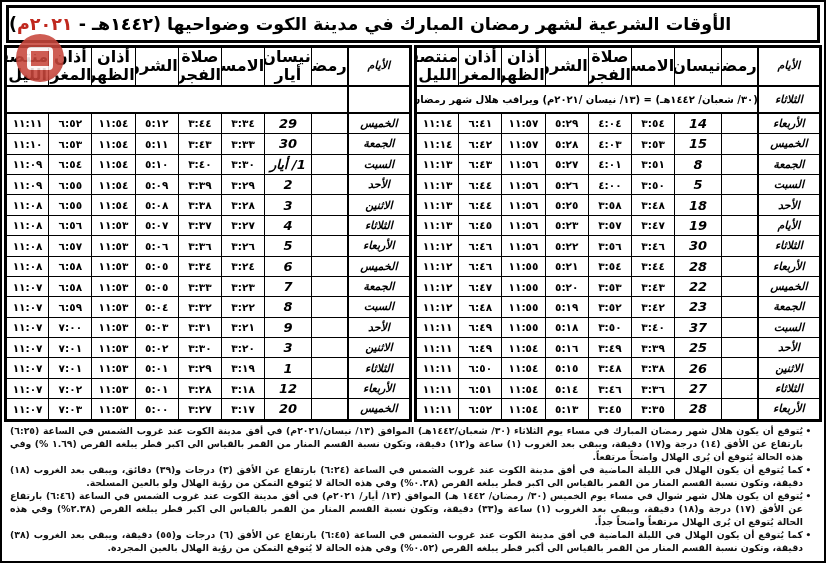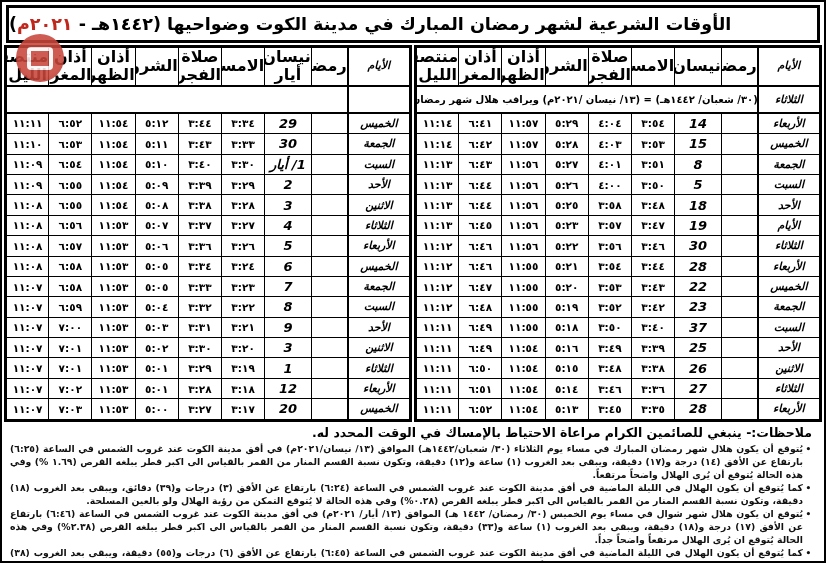--- a/index.html
+++ b/index.html
@@ -464,21 +464,20 @@
               <td class="time">١١:٥٣</td>
               <td class="time">٧:٠٣</td>
               <td class="time">١١:٠٧</td>
             </tr>
           </tbody>
         </table>
     </div>
   </div>
 
   <div id="notes">
-    <div id="notes-heading">ملاحظات:-  ينبغي للصائمين الكرام مراعاة الاحتياط بالإمساك في الوقت المحدد له.</div>
     <div id="notes-list">
         <div class="bullet">
           <span class="dot">•</span>
                    <span class="txt">يُتوقع أن يكون هلال شهر رمضان المبارك في مساء يوم الثلاثاء (٣٠/ شعبان/١٤٤٢هـ) الموافق (١٣/ نيسان/٢٠٢١م) في أفق مدينة الكوت عند غروب الشمس في الساعة (٦:٢٥) بارتفاع عن الأفق (١٤) درجة و(١٧) دقيقة، ويبقى بعد الغروب (١) ساعة و(١٢) دقيقة، وتكون نسبة القسم المنار من القمر بالقياس الى اكبر قطر يبلغه القرص (١.٦٩ %) وفي هذه الحالة يُتوقع أن يُرى الهلال واضحاً مرتفعاً.</span>
         </div>
         <div class="bullet">
           <span class="dot">•</span>
                    <span class="txt">كما يُتوقع أن يكون الهلال في الليلة الماضية في أفق مدينة الكوت عند غروب الشمس في الساعة (٦:٢٤) بارتفاع عن الأفق (٣) درجات و(٣٩) دقائق، ويبقى بعد الغروب (١٨) دقيقة، وتكون نسبة القسم المنار من القمر بالقياس الى اكبر قطر يبلغه القرص (٠.٢٨%) وفي هذه الحالة لا يُتوقع التمكن من رؤية الهلال ولو بالعين المسلحة.</span>
         </div>
         <div class="bullet">

